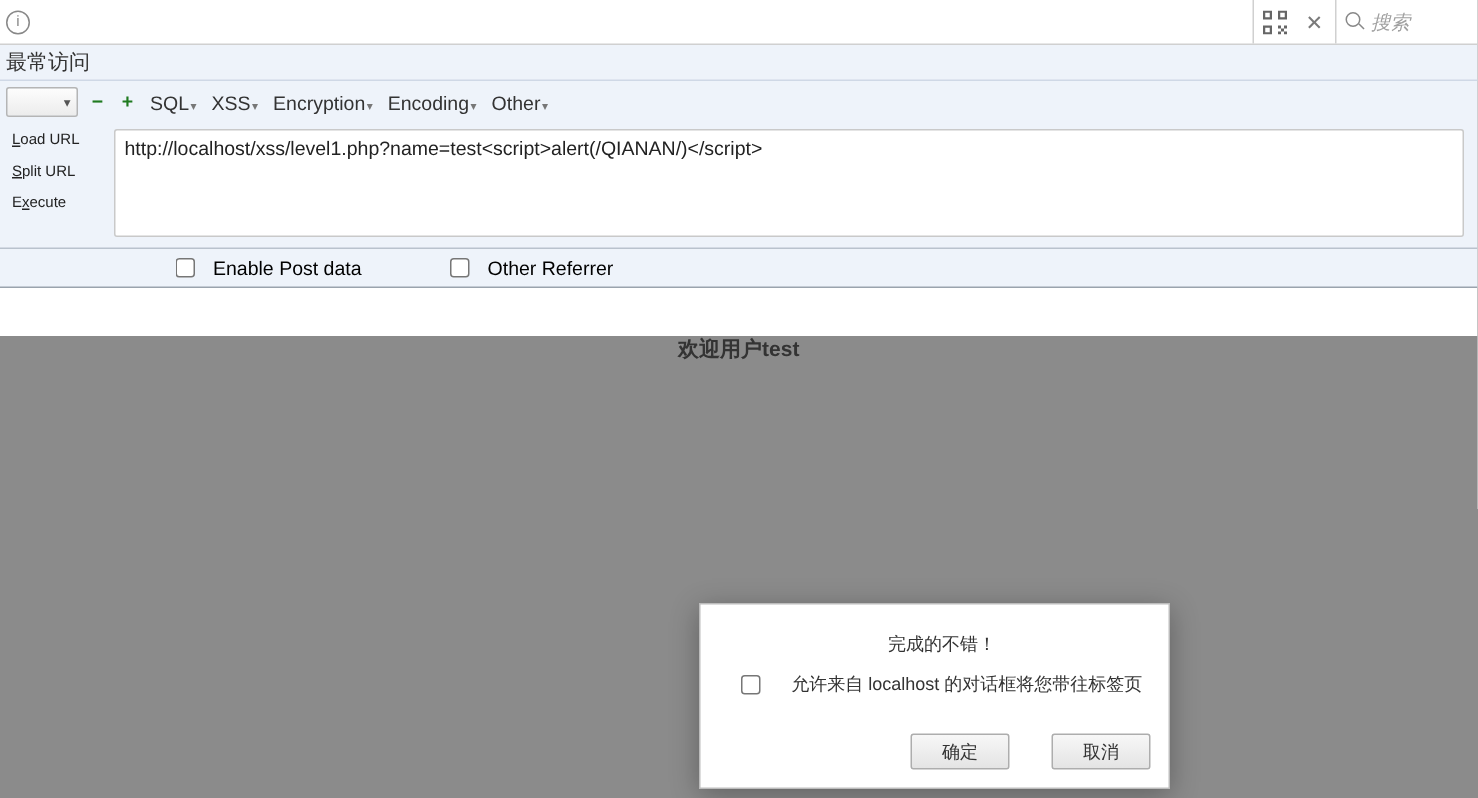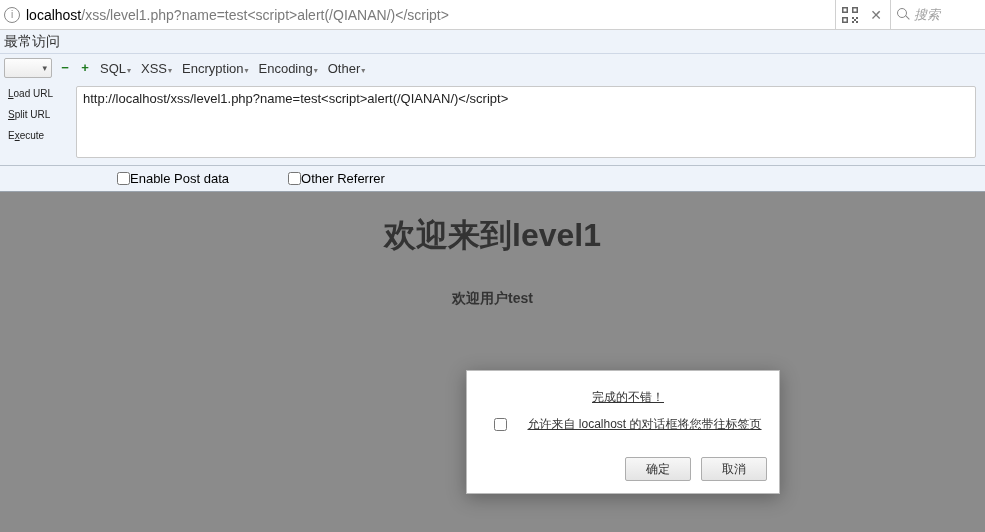--- a/index.html
+++ b/index.html
@@ -183,21 +183,21 @@
   .hackbar-bottom {
     display: flex;
     align-items: center;
     height: 26px;
     background: #eef3fa;
     padding-left: 78px;
     gap: 20px;
     border-bottom: 1px solid #9aa3ad;
     font-size: 13px;
   }
-  .chk { display: flex; align-items: center; gap: 0; padding-left: 39px; }
+  .chk { display: flex; align-items: center; gap: 12px; padding-left: 39px; }
   .chk input { width: 13px; height: 13px; }
 
   
   .page-area {
     background: #8b8b8b;
     height: 344px;
     position: relative;
     text-align: center;
     color: #333;
   }
@@ -222,55 +222,51 @@
     width: 314px;
     background: #fff;
     border: 1px solid #bcbcbc;
     box-shadow: 0 4px 18px rgba(0,0,0,.3);
     font-size: 12px;
     color: #333;
   }
   .dialog-body {
     padding: 18px 4px 14px 14px;
     text-align: center;
-    text-decoration: underline;
   }
   .dialog-msg { margin-bottom: 10px; }
   .dialog-check {
     display: flex;
     justify-content: center;
     gap: 20px;
     font-size: 12px;
   }
   .dialog-footer {
     display: flex;
     justify-content: flex-end;
-    gap: 10px;
+    gap: 28px;
     padding: 10px 12px 12px 12px;
   }
   .dlg-btn {
     min-width: 66px;
     height: 24px;
     background: linear-gradient(#f7f7f7,#e4e4e4);
     border: 1px solid #adadad;
     border-radius: 2px;
     font-size: 12px;
     color: #333;
     cursor: pointer;
   }
 </style>
 </head>
 <body>
 
 <div class="url-bar-row">
   <div class="url-bar-left">
     <span class="info-icon">i</span>
-    <span class="url-text">
-      <span class="url-host">localhost</span><span>/xss/level1.php?name=test&lt;script&gt;alert(/QIANAN/)&lt;/script&gt;</span>
-    </span>
   </div>
   <div class="right-url-icons">
     <span class="qr-icon">
       <svg viewBox="0 0 16 16" width="16" height="16">
         <g fill="#666">
           <rect x="0" y="0" width="6" height="6"></rect>
             <rect x="1.5" y="1.5" width="3" height="3" fill="#fff"></rect>
           <rect x="10" y="0" width="6" height="6"></rect>
             <rect x="11.5" y="1.5" width="3" height="3" fill="#fff"></rect>
           <rect x="0" y="10" width="6" height="6"></rect>
@@ -322,21 +318,20 @@
     <input type="checkbox" style="">
     <span>Enable Post data</span>
   </label>
   <label class="chk">
     <input type="checkbox" style="">
     <span>Other Referrer</span>
   </label>
 </div>
 
 <div class="page-area">
-  <div class="page-title">欢迎来到level1</div>
   <div class="page-subtitle">欢迎用户test</div>
 
   <div class="dialog">
     <div class="dialog-body">
       <div class="dialog-msg">完成的不错！</div>
       <label class="dialog-check">
         <input type="checkbox" style="">
         <span>允许来自 localhost 的对话框将您带往标签页</span>
       </label>
     </div>

